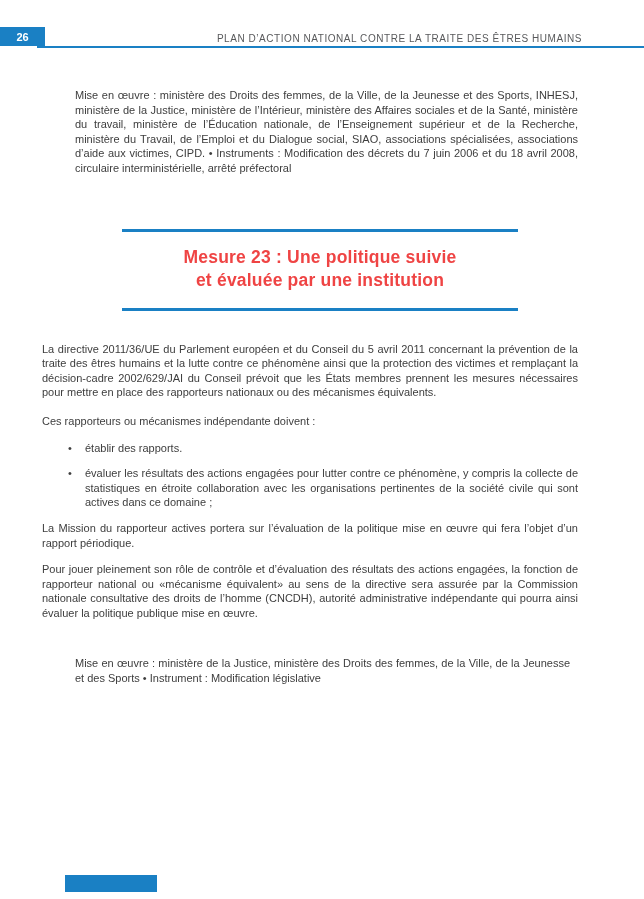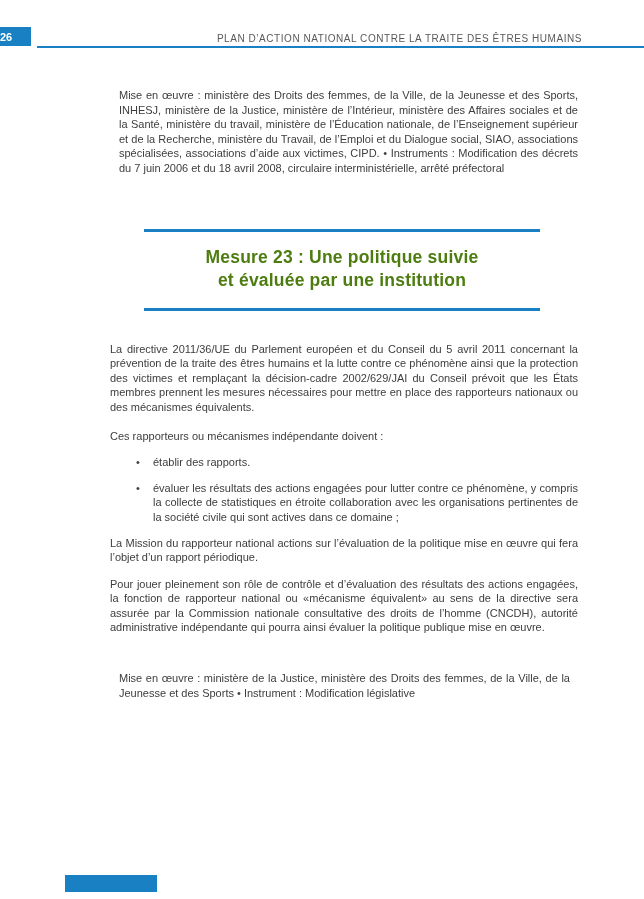--- a/index.html
+++ b/index.html
@@ -7,60 +7,60 @@
     position:relative;
     width:644px;height:899px;
     background:#ffffff;
     font-family:"Liberation Sans", sans-serif;
     color:#3d3d3d;
     overflow:hidden;
   }
   
   .page-num-box{
     position:absolute;left:0;top:27px;
-    width:31px;height:19px;
+    width:45px;height:19px;
     background:#1a80c4;
     color:#ffffff;
     font-size:11px;font-weight:bold;
-    display:flex;align-items:center;justify-content:flex-start;
+    display:flex;align-items:center;justify-content:center;
   }
   .header-title{
     position:absolute;right:62px;top:33px;
     font-size:10px;letter-spacing:0.55px;
     color:#58595b;
     white-space:nowrap;
   }
   .header-rule{
     position:absolute;left:37px;right:0;top:46px;
     height:2px;background:#1a80c4;
   }
   
-  .content{position:absolute;top:88px;left:0;right:4px;padding-left:44px;}
+  .content{position:absolute;top:88px;left:0;right:4px;}
   .body-text{
     font-size:11px;line-height:14.6px;
     text-align:justify;
   }
   .intro-block{
     margin:0 62px 0 75px;
   }
   
   .measure-wrap{margin-top:53px;}
   .measure-rule{
     width:396px;height:3px;background:#1a80c4;margin:0 auto;
   }
   .measure-heading{
     text-align:center;
-    color:#4d7c0f;
+    color:#ef4444;
     font-size:17.5px;line-height:23px;
     font-weight:bold;
     letter-spacing:0.2px;
     padding:14px 0 16px 0;
   }
   
-  .main-body{margin:31px 62px 0 66px;}
+  .main-body{margin:31px 62px 0 42px;}
   .para{margin:0 0 12px 0;}
   .lead{margin:14px 0 12px 0;}
   ul.bullet-list{
     list-style:none;
     margin:0 0 10px 0;padding:0;
   }
   ul.bullet-list li{
     position:relative;
     padding-left:43px;
     margin-bottom:11px;
@@ -104,21 +104,21 @@
       <div class="measure-rule"></div>
     </div>
 
     <div class="main-body body-text">
       <p class="para">La directive 2011/36/UE du Parlement européen et du Conseil du 5 avril 2011 concernant la prévention de la traite des êtres humains et la lutte contre ce phénomène ainsi que la protection des victimes et remplaçant la décision-cadre 2002/629/JAI du Conseil prévoit que les États membres prennent les mesures nécessaires pour mettre en place des rapporteurs nationaux ou des mécanismes équivalents.</p>
       <p class="para lead">Ces rapporteurs ou mécanismes indépendante doivent :</p>
       <ul class="bullet-list">
         <li>établir des rapports.</li>
         <li>évaluer les résultats des actions engagées pour lutter contre ce phénomène, y compris la collecte de statistiques en étroite collaboration avec les organisations pertinentes de la société civile qui sont actives dans ce domaine ;</li>
       </ul>
-      <p class="para">La Mission du rapporteur national actions sur l’évaluation de la politique mise en œuvre qui fera l’objet d’un rapport périodique.</p>
+      <p class="para">La Mission du rapporteur actives portera sur l’évaluation de la politique mise en œuvre qui fera l’objet d’un rapport périodique.</p>
       <p class="para">Pour jouer pleinement son rôle de contrôle et d’évaluation des résultats des actions engagées, la fonction de rapporteur national ou «mécanisme équivalent» au sens de la directive sera assurée par la Commission nationale consultative des droits de l’homme (CNCDH), autorité administrative indépendante qui pourra ainsi évaluer la politique publique mise en œuvre.</p>
     </div>
 
     <p class="body-text outro-block">Mise en œuvre : ministère de la Justice, ministère des Droits des femmes, de la Ville, de la Jeunesse et des Sports • Instrument : Modification législative</p>
 
   </div>
 
   <div class="footer-stamp"></div>
 
 </div>

